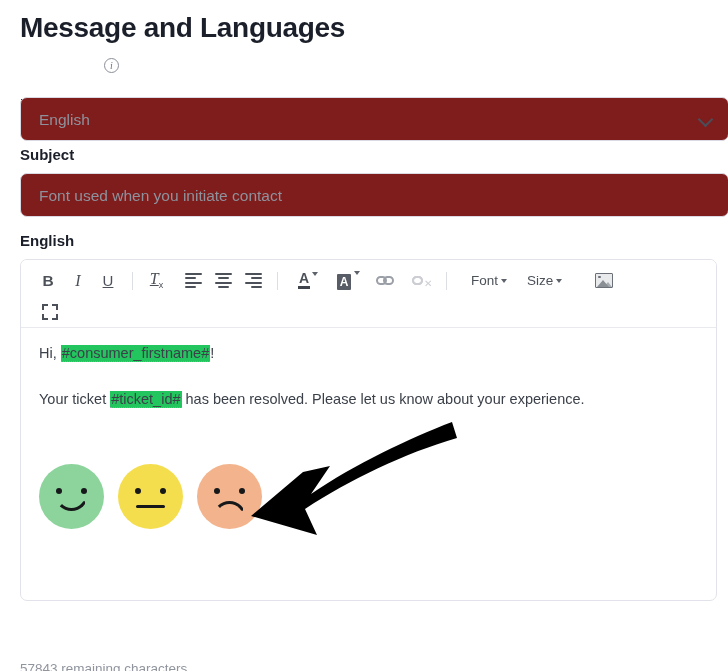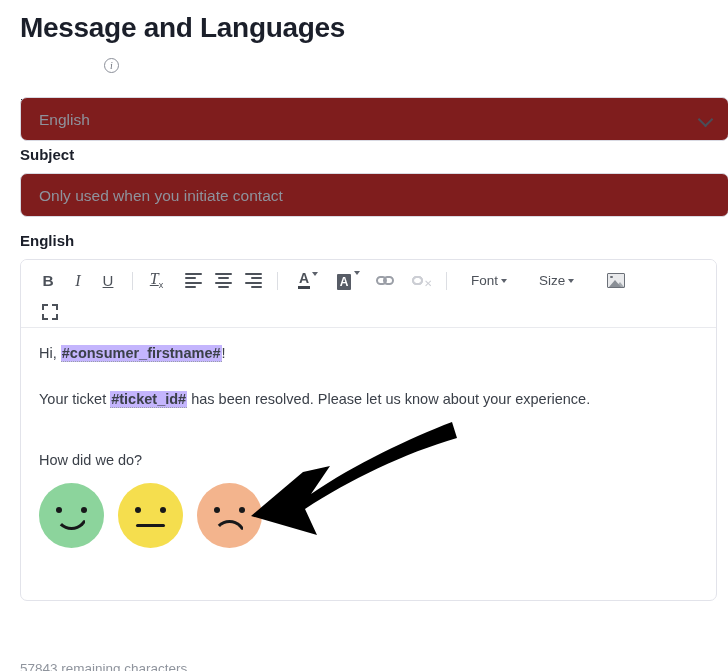--- a/index.html
+++ b/index.html
@@ -302,24 +302,23 @@
     font-size: 14.5px;
     color: #3b4049;
     line-height: 19px;
     height: 273px;
   }
   .body-line { margin: 0 0 0 0; white-space: nowrap; }
   .line-gap-1 { height: 27px; }
   .line-gap-2 { height: 42px; }
 
   .token {
-    background: #c4b5fd;
+    background: #22c55e;
     border-bottom: 1px dotted #9aa0a8;
     padding: 0 1px;
-    font-weight: bold;
   }
 
   .faces {
     display: flex;
     gap: 14px;
     margin-top: 13px;
   }
   .face {
     position: relative;
     width: 65px;
@@ -402,21 +401,21 @@
   <div class="field-label label-language">Language</div>
   <div class="info-icon">i</div>
 
   <div class="input-box select-language">
     <div class="input-text">English</div>
     <span class="chevron-down"></span>
   </div>
 
   <div class="field-label label-subject">Subject</div>
   <div class="input-box input-subject">
-    <div class="input-text">Only used when you initiate contact</div>
+    <div class="input-text">Font used when you initiate contact</div>
   </div>
 
   <div class="field-label label-message">English</div>
 
   <div class="editor">
 
     <div class="toolbar">
       <div class="tb-row">
         <div class="tb-btn bold">B</div>
         <div class="tb-btn italic">I</div>
@@ -477,21 +476,21 @@
               <span class="x">✕</span>
             </span>
         </div>
 
         <div class="tb-sep"></div>
 
         <div class="tb-dropdown" style="margin-left:8px">
           <span>Font</span>
           <span class="caret"></span>
         </div>
-        <div class="tb-dropdown" style="margin-left:18px">
+        <div class="tb-dropdown" style="margin-left:6px">
           <span>Size</span>
           <span class="caret"></span>
         </div>
 
         <div class="tb-btn" style="margin-left:20px">
           <span class="image-icon">
               <span class="sun"></span>
               <span class="mtn2"></span>
               <span class="mtn"></span>
             </span>
@@ -516,21 +515,20 @@
       </div>
 
       <div class="line-gap-1"></div>
 
       <div class="body-line">
         <span>Your ticket </span><span class="token">#ticket_id#</span><span> has been resolved. Please let us know about your experience.</span>
       </div>
 
       <div class="line-gap-2"></div>
 
-      <div class="body-line">How did we do?</div>
 
       <div class="faces">
         <div class="face" id="face0" style="background: rgb(140, 212, 156);">
           <span class="eye l"></span>
           <span class="eye r"></span>
           <span class="mouth-smile"></span>
         </div>
         <div class="face" id="face1" style="background: rgb(245, 222, 78);">
           <span class="eye l"></span>
           <span class="eye r"></span>

